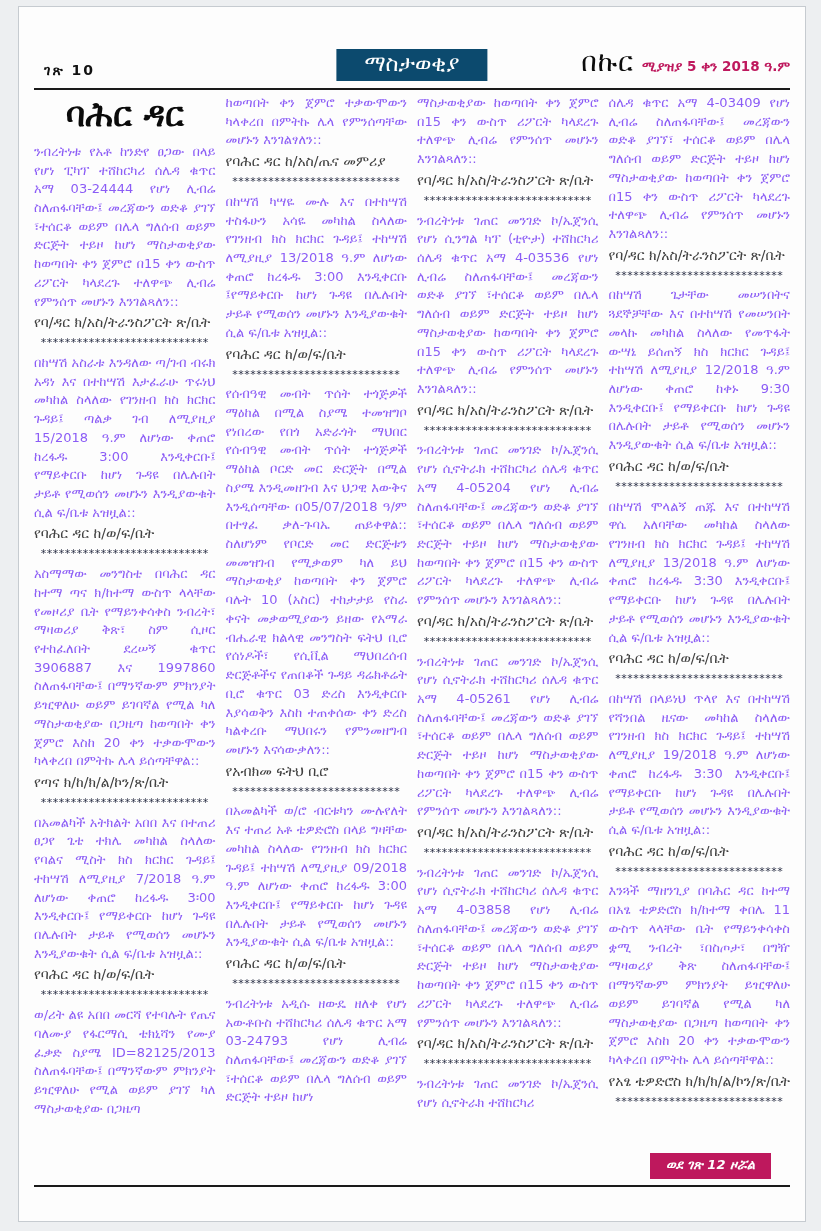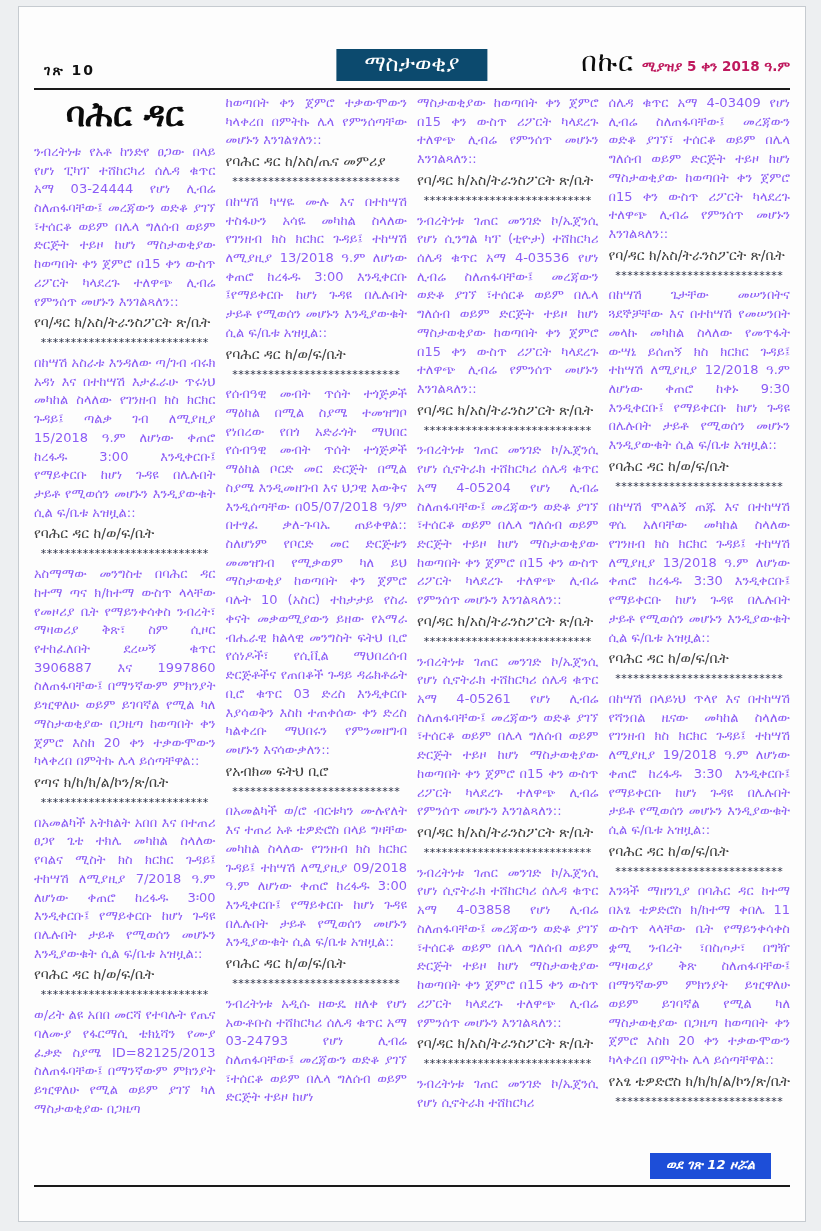--- a/index.html
+++ b/index.html
@@ -51,21 +51,21 @@
     font-size:14px;line-height:1.5;text-align:left;margin:1px 0;
     color:#404040;
   }
   .sep{
     text-align:center;font-size:11px;line-height:1.7;color:#2a2f45;
     letter-spacing:0.5px;white-space:nowrap;overflow:hidden;margin:1px 0;
   }
   
   .continue-box{
     position:absolute;right:34px;bottom:42px;
-    background:#1d4ed8;color:#ffffff;font-weight:bold;font-style:italic;
+    background:#be185d;color:#ffffff;font-weight:bold;font-style:italic;
     font-size:13px;padding:4px 16px 6px 16px;white-space:nowrap;margin-left:36px;
   }
   .bottom-rule{
     position:absolute;left:15px;right:15px;bottom:34px;
     border-top:2px solid #1a1a1a;
   }
 </style>
 </head>
 <body>
 

